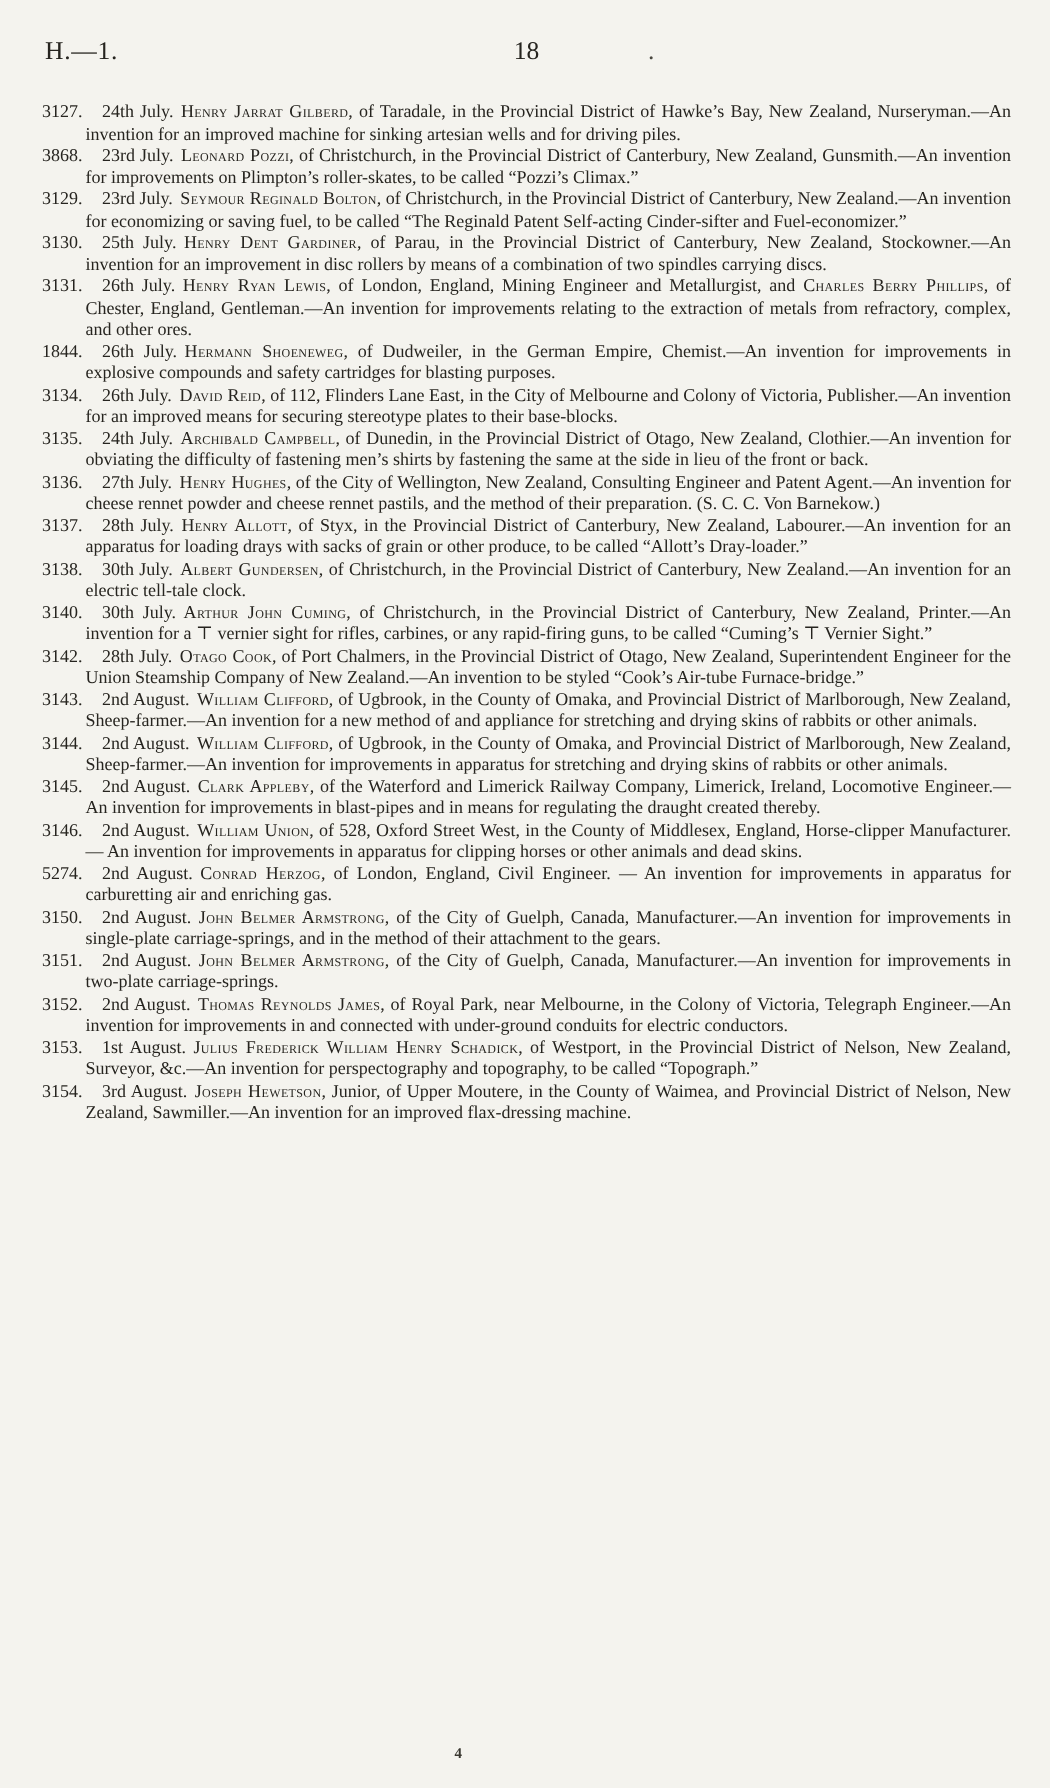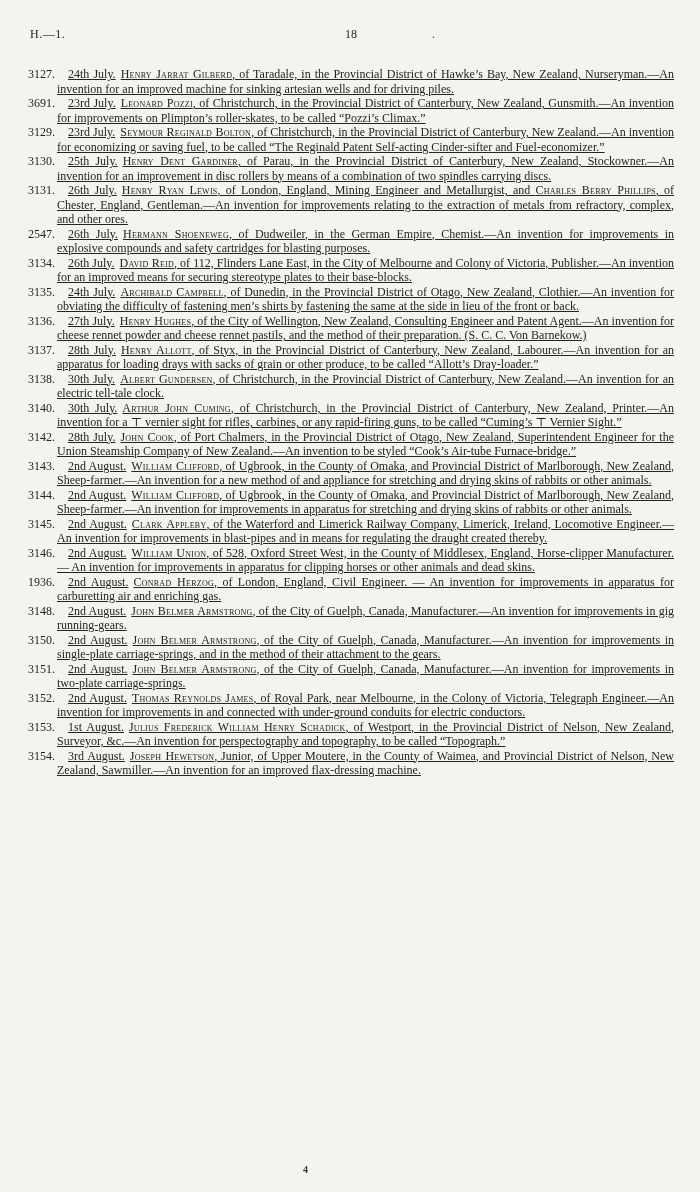--- a/index.html
+++ b/index.html
@@ -14,32 +14,31 @@
     font-size: 12px;
     line-height: 14.5px;
     box-sizing: border-box;
     padding: 27px 26px 0 28px;
     overflow: hidden;
   }
   .header {
     position: relative;
     height: 18px;
     margin-bottom: 22px;
-    font-size: 12px;
+    font-size: 17px;
   }
   .doc-ref { position: absolute; left: 2px; top: 0; letter-spacing: 0.5px; }
   .page-num { position: absolute; left: 50%; transform: translateX(-50%); top: 0; text-align: right; }
   .header-speck { position: absolute; left: 404px; top: 0; color: #4a4840; }
   .entries { }
   .entry {
     margin: 0;
     padding-left: 29px;
     text-indent: -29px;
     text-align: justify;
-    text-decoration: underline;
   }
   .entry-number {
     display: inline-block;
     width: 34px;
     text-indent: 0;
     margin-right: 6px;
   }
   .entry-date { margin-right: 5px; }
   .sc { font-variant: small-caps; letter-spacing: 0.25px; }
   .printer-mark {
@@ -56,58 +55,57 @@
 
 <div class="page">
   <header class="header">
     <span class="doc-ref">H.—1.</span>
     <span class="page-num">18</span>
     <span class="header-speck">.</span>
   </header>
   <main class="entries">
   <p class="entry"><span class="entry-number">3127.</span><span class="entry-date">24th July.</span><span class="entry-body"><span class="sc">Henry Jarrat Gilberd</span><span>, of Taradale, in the Provincial District of Hawke’s Bay, New Zealand, Nurseryman.—An invention for an improved machine for sinking artesian wells and for driving piles.</span></span></p>
 
-  <p class="entry"><span class="entry-number">3691.</span><span class="entry-date">23rd July.</span><span class="entry-body"><span class="sc">Leonard Pozzi</span><span>, of Christchurch, in the Provincial District of Canterbury, New Zealand, Gunsmith.—An invention for improvements on Plimpton’s roller-skates, to be called “Pozzi’s Climax.”</span></span></p>
+  <p class="entry"><span class="entry-number">3868.</span><span class="entry-date">23rd July.</span><span class="entry-body"><span class="sc">Leonard Pozzi</span><span>, of Christchurch, in the Provincial District of Canterbury, New Zealand, Gunsmith.—An invention for improvements on Plimpton’s roller-skates, to be called “Pozzi’s Climax.”</span></span></p>
 
   <p class="entry"><span class="entry-number">3129.</span><span class="entry-date">23rd July.</span><span class="entry-body"><span class="sc">Seymour Reginald Bolton</span><span>, of Christchurch, in the Provincial District of Canterbury, New Zealand.—An invention for economizing or saving fuel, to be called “The Reginald Patent Self-acting Cinder-sifter and Fuel-economizer.”</span></span></p>
 
   <p class="entry"><span class="entry-number">3130.</span><span class="entry-date">25th July.</span><span class="entry-body"><span class="sc">Henry Dent Gardiner</span><span>, of Parau, in the Provincial District of Canterbury, New Zealand, Stockowner.—An invention for an improvement in disc rollers by means of a combination of two spindles carrying discs.</span></span></p>
 
   <p class="entry"><span class="entry-number">3131.</span><span class="entry-date">26th July.</span><span class="entry-body"><span class="sc">Henry Ryan Lewis</span><span>, of London, England, Mining Engineer and Metallurgist, and </span><span class="sc">Charles Berry Phillips</span><span>, of Chester, England, Gentleman.—An invention for improvements relating to the extraction of metals from refractory, complex, and other ores.</span></span></p>
 
 
-  <p class="entry"><span class="entry-number">2547.</span><span class="entry-date">26th July.</span><span class="entry-body"><span class="sc">Hermann Shoeneweg</span><span>, of Dudweiler, in the German Empire, Chemist.—An invention for improvements in explosive compounds and safety cartridges for blasting purposes.</span></span></p>
+  <p class="entry"><span class="entry-number">1844.</span><span class="entry-date">26th July.</span><span class="entry-body"><span class="sc">Hermann Shoeneweg</span><span>, of Dudweiler, in the German Empire, Chemist.—An invention for improvements in explosive compounds and safety cartridges for blasting purposes.</span></span></p>
 
   <p class="entry"><span class="entry-number">3134.</span><span class="entry-date">26th July.</span><span class="entry-body"><span class="sc">David Reid</span><span>, of 112, Flinders Lane East, in the City of Melbourne and Colony of Victoria, Publisher.—An invention for an improved means for securing stereotype plates to their base-blocks.</span></span></p>
 
   <p class="entry"><span class="entry-number">3135.</span><span class="entry-date">24th July.</span><span class="entry-body"><span class="sc">Archibald Campbell</span><span>, of Dunedin, in the Provincial District of Otago, New Zealand, Clothier.—An invention for obviating the difficulty of fastening men’s shirts by fastening the same at the side in lieu of the front or back.</span></span></p>
 
   <p class="entry"><span class="entry-number">3136.</span><span class="entry-date">27th July.</span><span class="entry-body"><span class="sc">Henry Hughes</span><span>, of the City of Wellington, New Zealand, Consulting Engineer and Patent Agent.—An invention for cheese rennet powder and cheese rennet pastils, and the method of their preparation.  (S. C. C. Von Barnekow.)</span></span></p>
 
   <p class="entry"><span class="entry-number">3137.</span><span class="entry-date">28th July.</span><span class="entry-body"><span class="sc">Henry Allott</span><span>, of Styx, in the Provincial District of Canterbury, New Zealand, Labourer.—An invention for an apparatus for loading drays with sacks of grain or other produce, to be called “Allott’s Dray-loader.”</span></span></p>
 
   <p class="entry"><span class="entry-number">3138.</span><span class="entry-date">30th July.</span><span class="entry-body"><span class="sc">Albert Gundersen</span><span>, of Christchurch, in the Provincial District of Canterbury, New Zealand.—An invention for an electric tell-tale clock.</span></span></p>
 
 
   <p class="entry"><span class="entry-number">3140.</span><span class="entry-date">30th July.</span><span class="entry-body"><span class="sc">Arthur John Cuming</span><span>, of Christchurch, in the Provincial District of Canterbury, New Zealand, Printer.—An invention for a ⊤ vernier sight for rifles, carbines, or any rapid-firing guns, to be called “Cuming’s ⊤ Vernier Sight.”</span></span></p>
 
 
-  <p class="entry"><span class="entry-number">3142.</span><span class="entry-date">28th July.</span><span class="entry-body"><span class="sc">John Cook</span><span>, of Port Chalmers, in the Provincial District of Otago, New Zealand, Superintendent Engineer for the Union Steamship Company of New Zealand.—An invention to be styled “Cook’s Air-tube Furnace-bridge.”</span></span></p>
+  <p class="entry"><span class="entry-number">3142.</span><span class="entry-date">28th July.</span><span class="entry-body"><span class="sc">Otago Cook</span><span>, of Port Chalmers, in the Provincial District of Otago, New Zealand, Superintendent Engineer for the Union Steamship Company of New Zealand.—An invention to be styled “Cook’s Air-tube Furnace-bridge.”</span></span></p>
 
   <p class="entry"><span class="entry-number">3143.</span><span class="entry-date">2nd August.</span><span class="entry-body"><span class="sc">William Clifford</span><span>, of Ugbrook, in the County of Omaka, and Provincial District of Marlborough, New Zealand, Sheep-farmer.—An invention for a new method of and appliance for stretching and drying skins of rabbits or other animals.</span></span></p>
 
   <p class="entry"><span class="entry-number">3144.</span><span class="entry-date">2nd August.</span><span class="entry-body"><span class="sc">William Clifford</span><span>, of Ugbrook, in the County of Omaka, and Provincial District of Marlborough, New Zealand, Sheep-farmer.—An invention for improvements in apparatus for stretching and drying skins of rabbits or other animals.</span></span></p>
 
   <p class="entry"><span class="entry-number">3145.</span><span class="entry-date">2nd August.</span><span class="entry-body"><span class="sc">Clark Appleby</span><span>, of the Waterford and Limerick Railway Company, Limerick, Ireland, Locomotive Engineer.—An invention for improvements in blast-pipes and in means for regulating the draught created thereby.</span></span></p>
 
   <p class="entry"><span class="entry-number">3146.</span><span class="entry-date">2nd August.</span><span class="entry-body"><span class="sc">William Union</span><span>, of 528, Oxford Street West, in the County of Middlesex, England, Horse-clipper Manufacturer. — An invention for improvements in apparatus for clipping horses or other animals and dead skins.</span></span></p>
 
-  <p class="entry"><span class="entry-number">1936.</span><span class="entry-date">2nd August.</span><span class="entry-body"><span class="sc">Conrad Herzog</span><span>, of London, England, Civil Engineer. — An invention for improvements in apparatus for carburetting air and enriching gas.</span></span></p>
+  <p class="entry"><span class="entry-number">5274.</span><span class="entry-date">2nd August.</span><span class="entry-body"><span class="sc">Conrad Herzog</span><span>, of London, England, Civil Engineer. — An invention for improvements in apparatus for carburetting air and enriching gas.</span></span></p>
 
-  <p class="entry"><span class="entry-number">3148.</span><span class="entry-date">2nd August.</span><span class="entry-body"><span class="sc">John Belmer Armstrong</span><span>, of the City of Guelph, Canada, Manufacturer.—An invention for improvements in gig running-gears.</span></span></p>
 
 
   <p class="entry"><span class="entry-number">3150.</span><span class="entry-date">2nd August.</span><span class="entry-body"><span class="sc">John Belmer Armstrong</span><span>, of the City of Guelph, Canada, Manufacturer.—An invention for improvements in single-plate carriage-springs, and in the method of their attachment to the gears.</span></span></p>
 
   <p class="entry"><span class="entry-number">3151.</span><span class="entry-date">2nd August.</span><span class="entry-body"><span class="sc">John Belmer Armstrong</span><span>, of the City of Guelph, Canada, Manufacturer.—An invention for improvements in two-plate carriage-springs.</span></span></p>
 
   <p class="entry"><span class="entry-number">3152.</span><span class="entry-date">2nd August.</span><span class="entry-body"><span class="sc">Thomas Reynolds James</span><span>, of Royal Park, near Melbourne, in the Colony of Victoria, Telegraph Engineer.—An invention for improvements in and connected with under-ground conduits for electric conductors.</span></span></p>
 
   <p class="entry"><span class="entry-number">3153.</span><span class="entry-date">1st August.</span><span class="entry-body"><span class="sc">Julius Frederick William Henry Schadick</span><span>, of Westport, in the Provincial District of Nelson, New Zealand, Surveyor, &amp;c.—An invention for perspectography and topography, to be called “Topograph.”</span></span></p>
 

